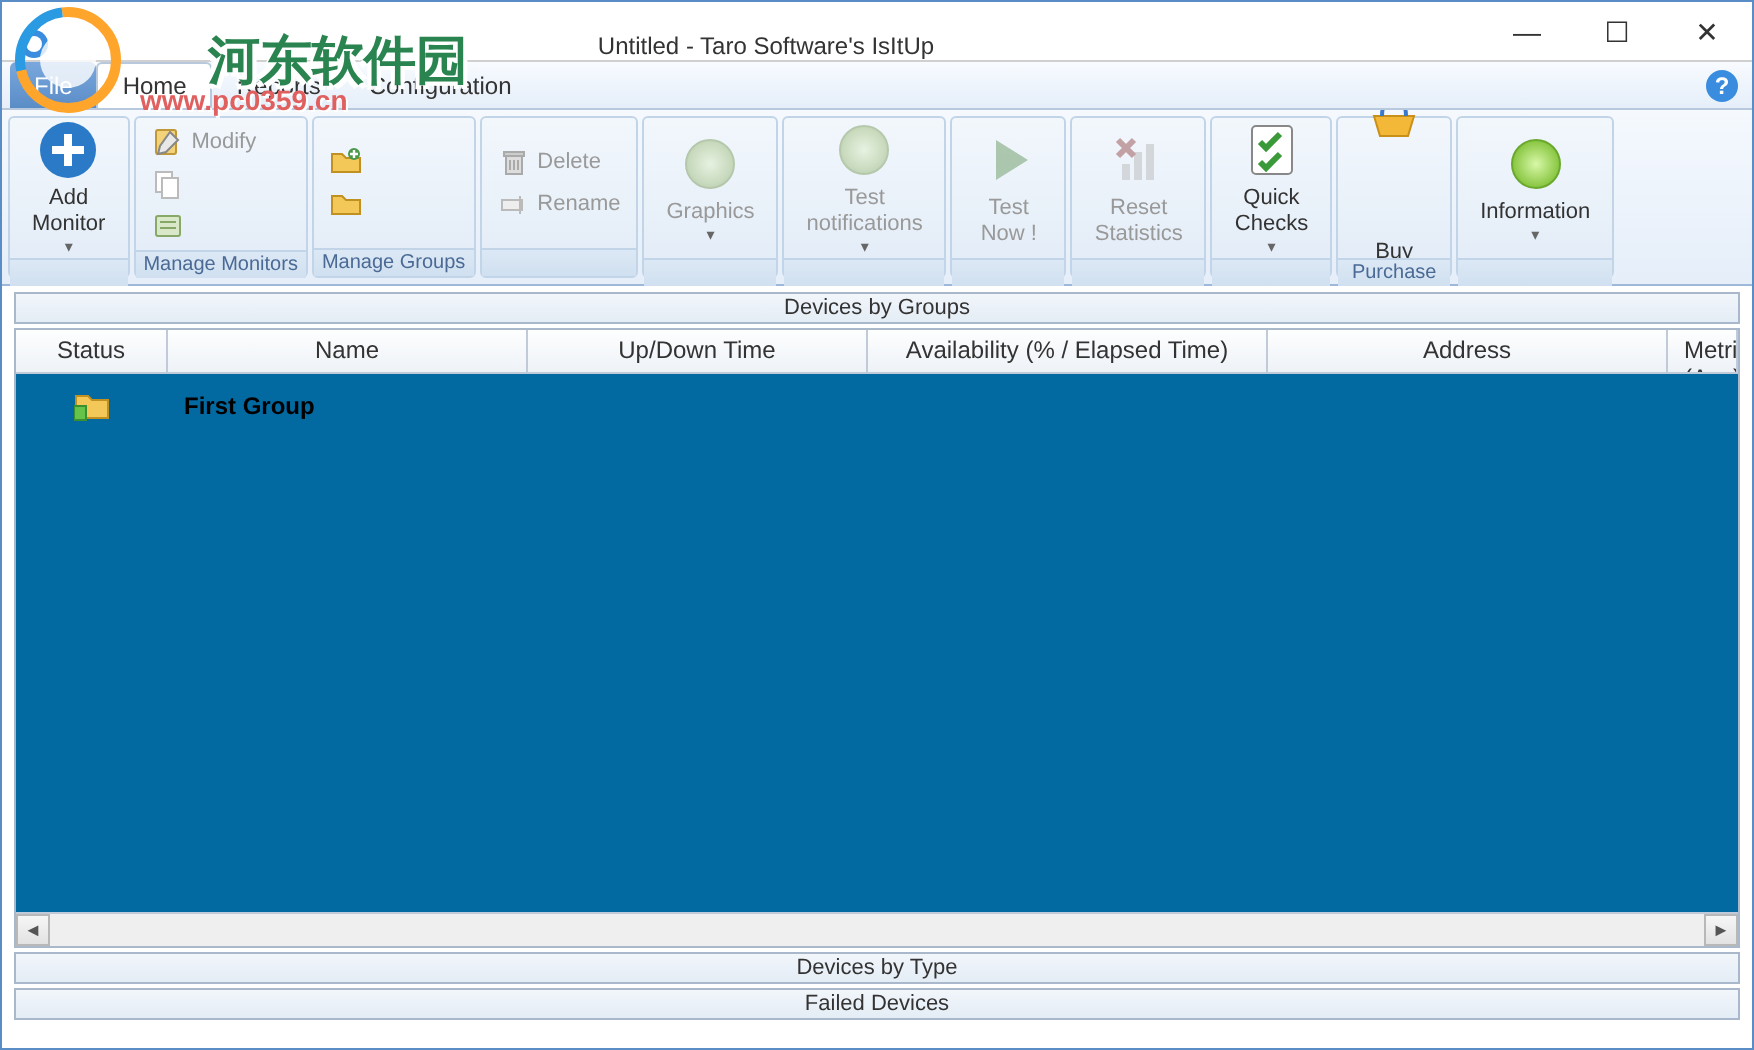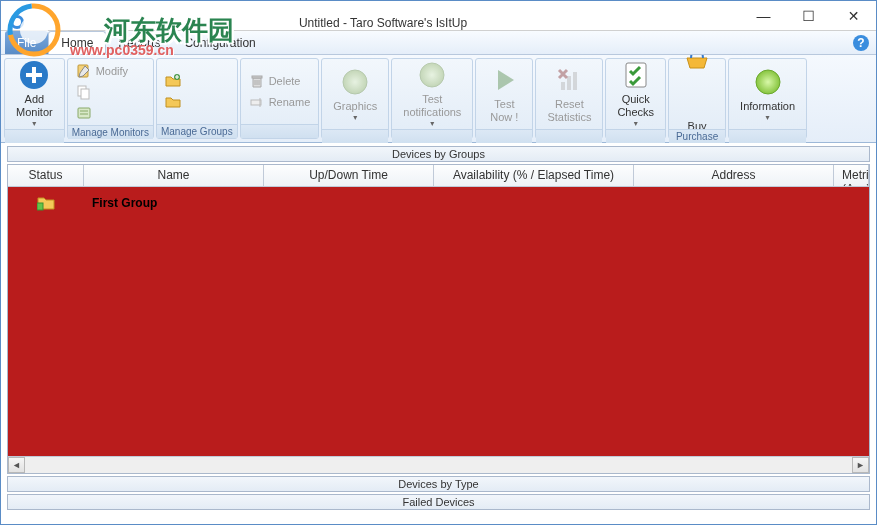--- a/index.html
+++ b/index.html
@@ -165,21 +165,21 @@
   color: #333;
   padding: 1px;
   margin: 3px 6px 0 6px;
 }
 .grid-wrap {
   margin: 2px 6px 0 6px;
   border: 1px solid #aab8cc;
   height: 310px;
   display: flex;
   flex-direction: column;
-  background: #b91c1c;
+  background: #0369a1;
 }
 .grid-header {
   display: flex;
   background: linear-gradient(#fdfefe, #eef2f7);
   border-bottom: 1px solid #c0cad8;
   height: 22px;
 }
 .grid-header .col {
   border-right: 1px solid #c0cad8;
   padding: 3px 8px;

